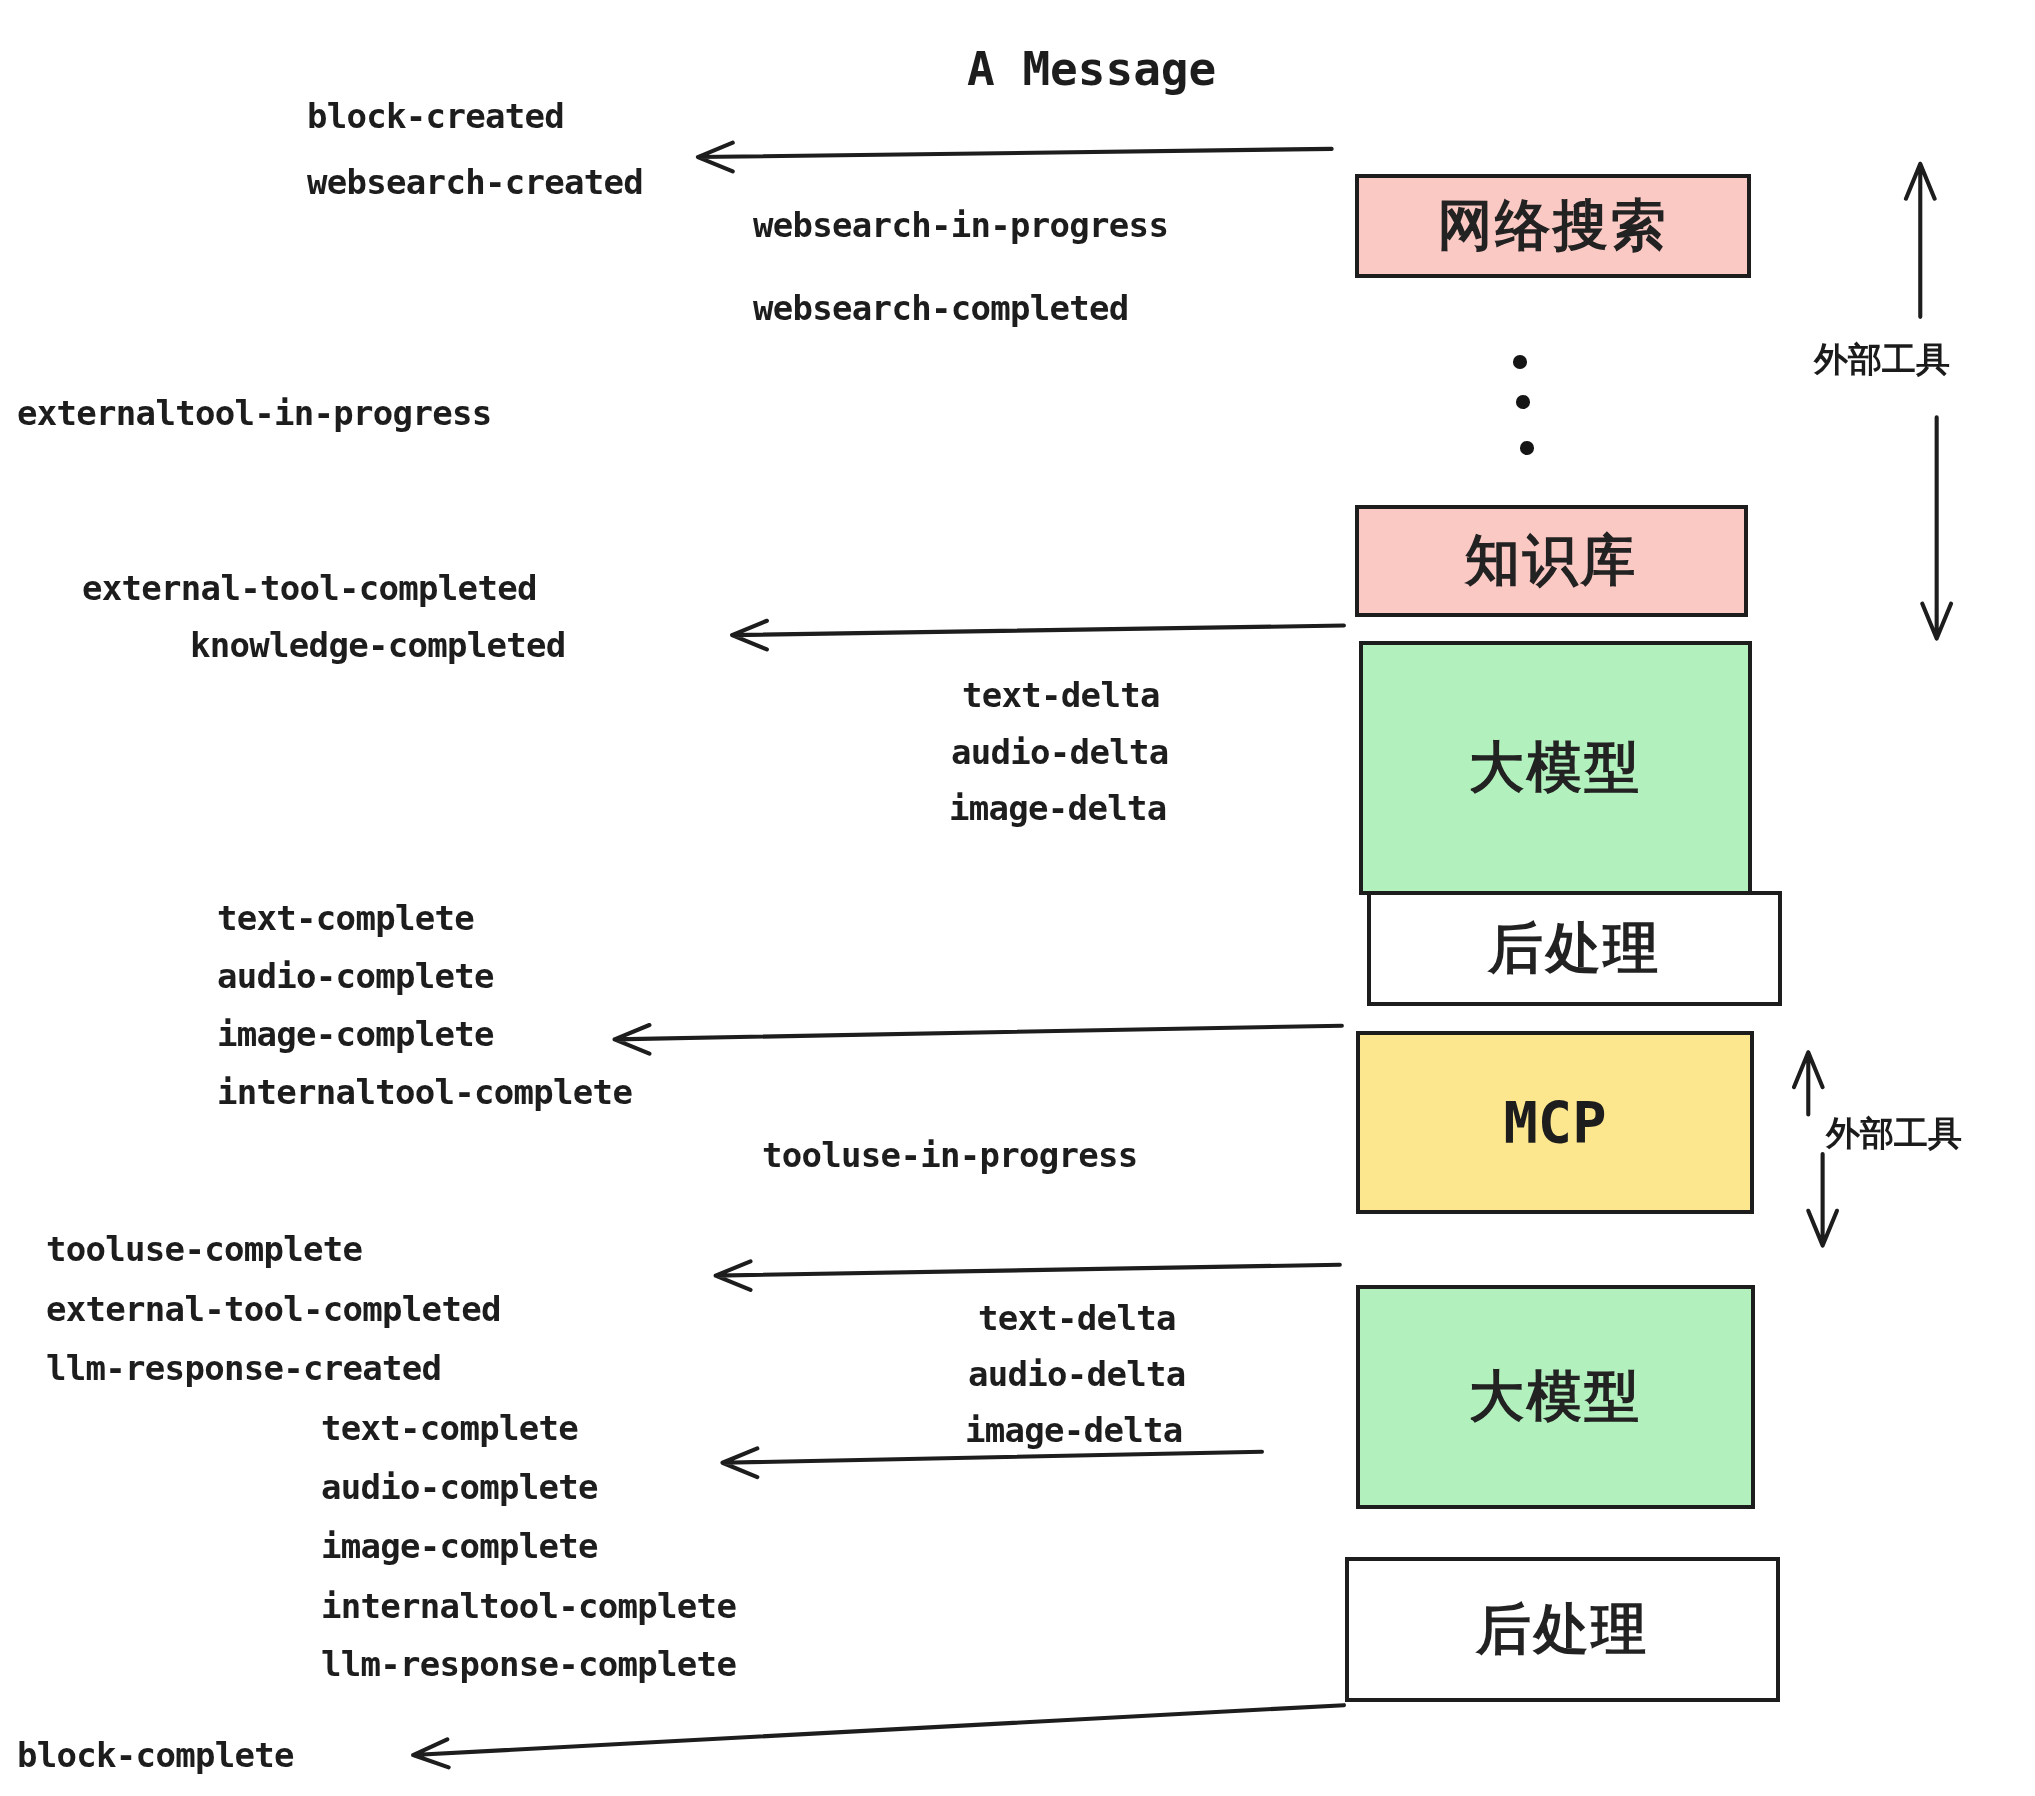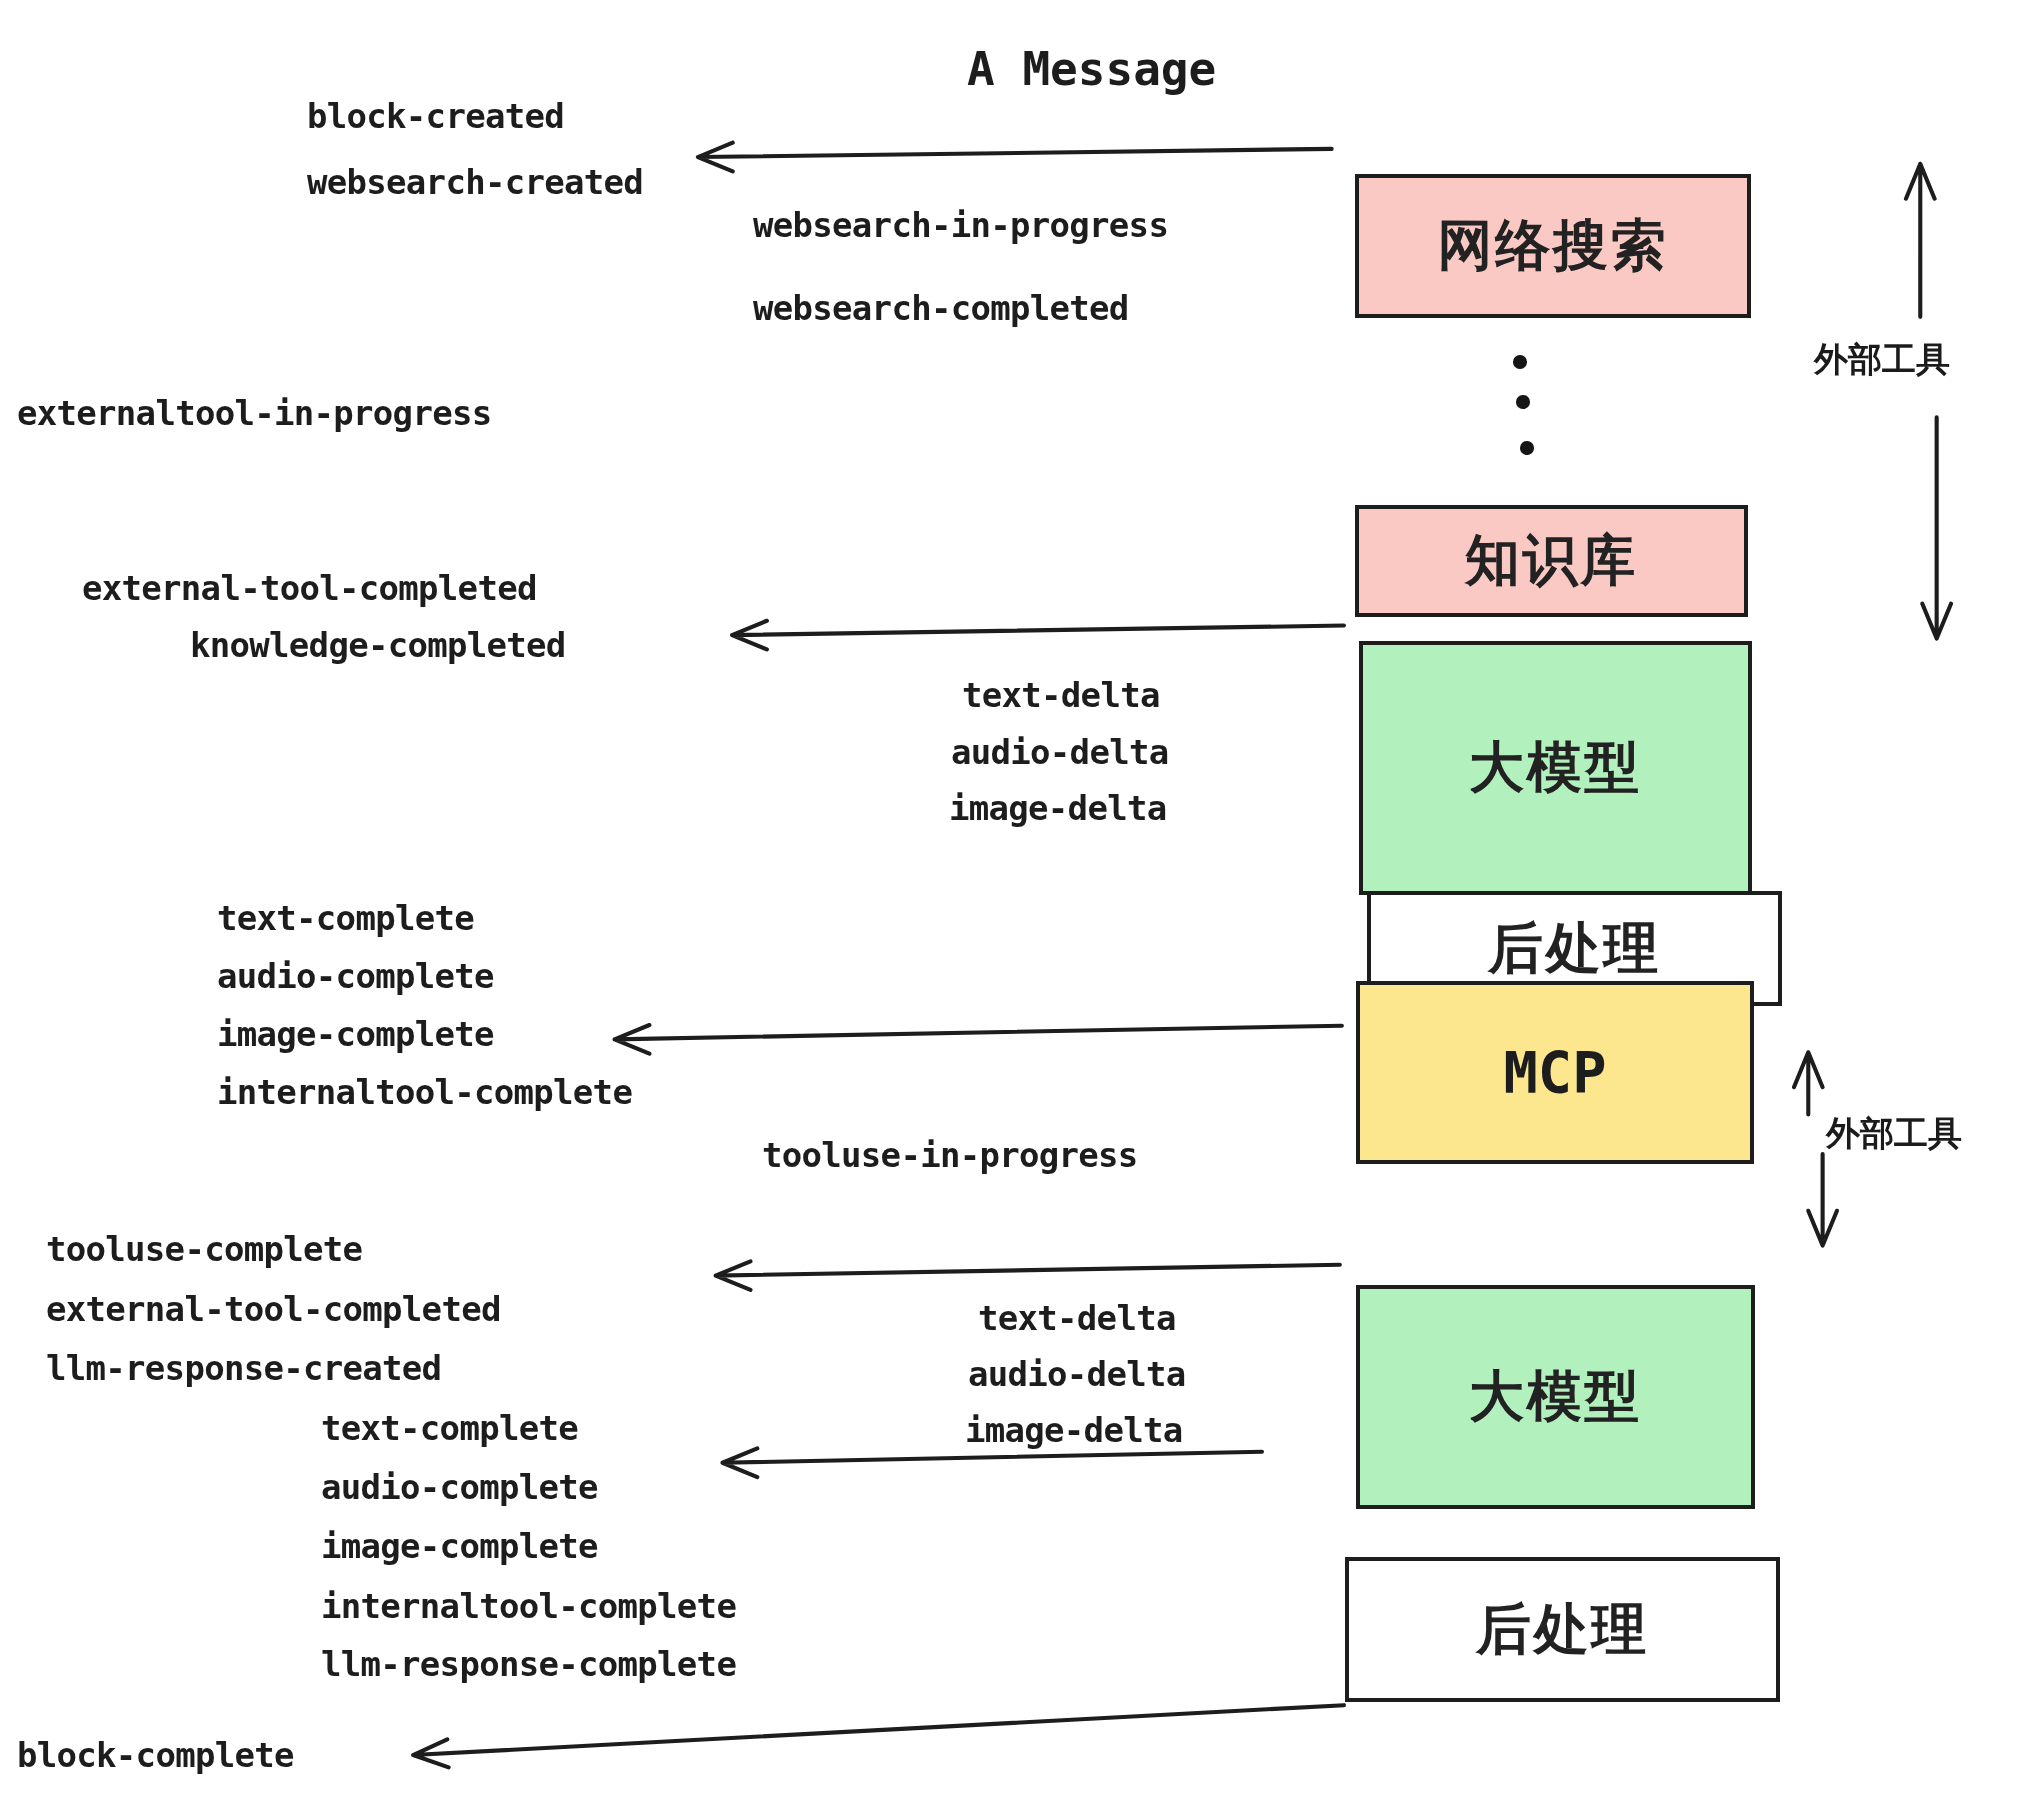--- a/index.html
+++ b/index.html
@@ -86,33 +86,33 @@
   <div class="ev" style="left:978px;top:1296px">text-delta</div>
   <div class="ev" style="left:968px;top:1352px">audio-delta</div>
   <div class="ev" style="left:965px;top:1408px">image-delta</div>
   <div class="ev" style="left:321px;top:1406px">text-complete</div>
   <div class="ev" style="left:321px;top:1465px">audio-complete</div>
   <div class="ev" style="left:321px;top:1524px">image-complete</div>
   <div class="ev" style="left:321px;top:1584px">internaltool-complete</div>
   <div class="ev" style="left:321px;top:1642px">llm-response-complete</div>
   <div class="ev" style="left:17px;top:1733px">block-complete</div>
 
-  <div class="box pink" style="left:1355px;top:174px;width:396px;height:144px">
+  <div class="box pink" style="left:1355px;top:174px;width:396px;height:104px">
     <span class="cjk">网络搜索</span>
   </div>
   <div class="box pink" style="left:1355px;top:505px;width:393px;height:112px">
     <span class="cjk">知识库</span>
   </div>
   <div class="box green" style="left:1359px;top:641px;width:393px;height:254px">
     <span class="cjk">大模型</span>
   </div>
   <div class="box white" style="left:1367px;top:891px;width:415px;height:115px">
     <span class="cjk">后处理</span>
   </div>
-  <div class="box yellow" style="left:1356px;top:981px;width:398px;height:183px">
+  <div class="box yellow" style="left:1356px;top:1031px;width:398px;height:183px">
     <span class="latin">MCP</span>
   </div>
   <div class="box green" style="left:1356px;top:1285px;width:399px;height:224px">
     <span class="cjk">大模型</span>
   </div>
   <div class="box white" style="left:1345px;top:1557px;width:435px;height:145px">
     <span class="cjk">后处理</span>
   </div>
 
   <div class="dot" style="left:1513px;top:355px"></div>

